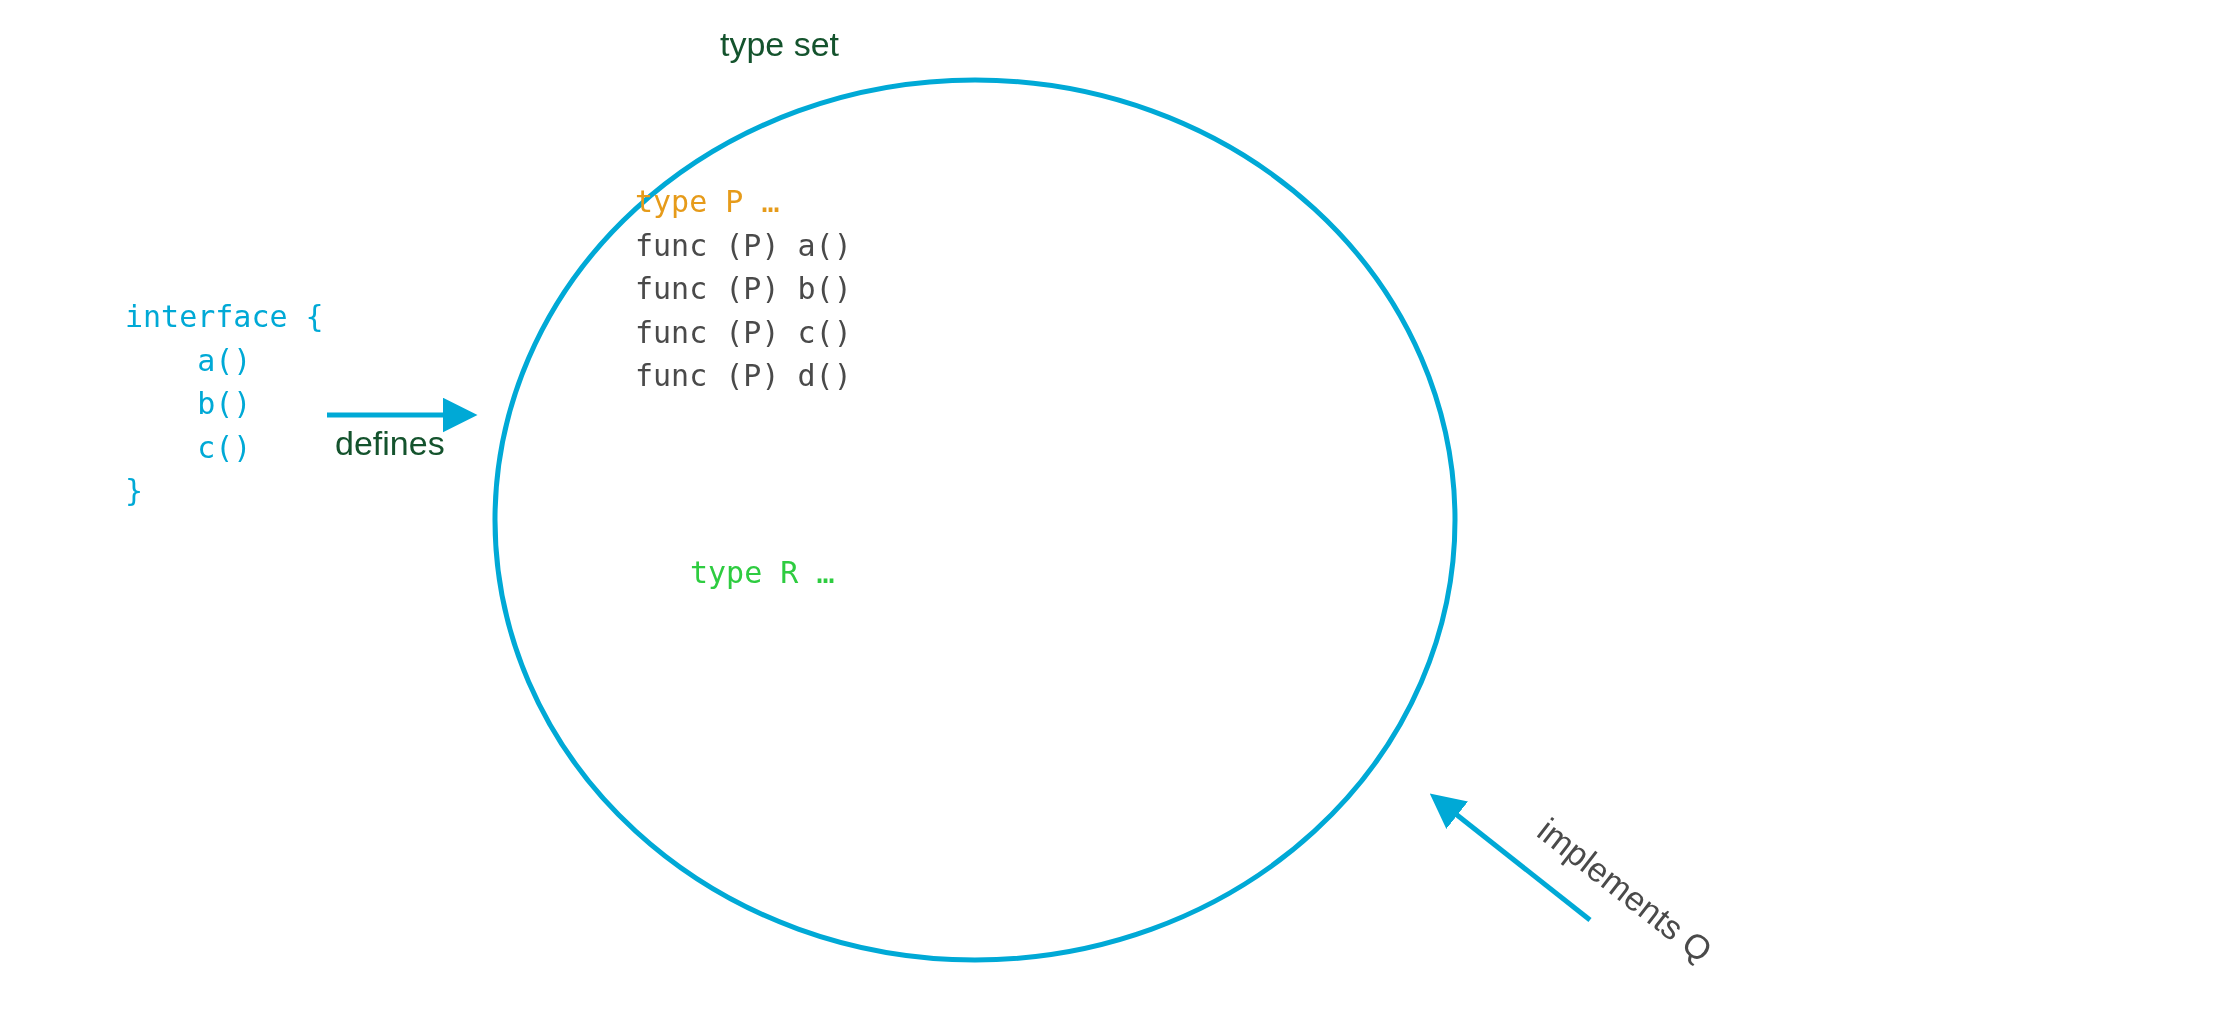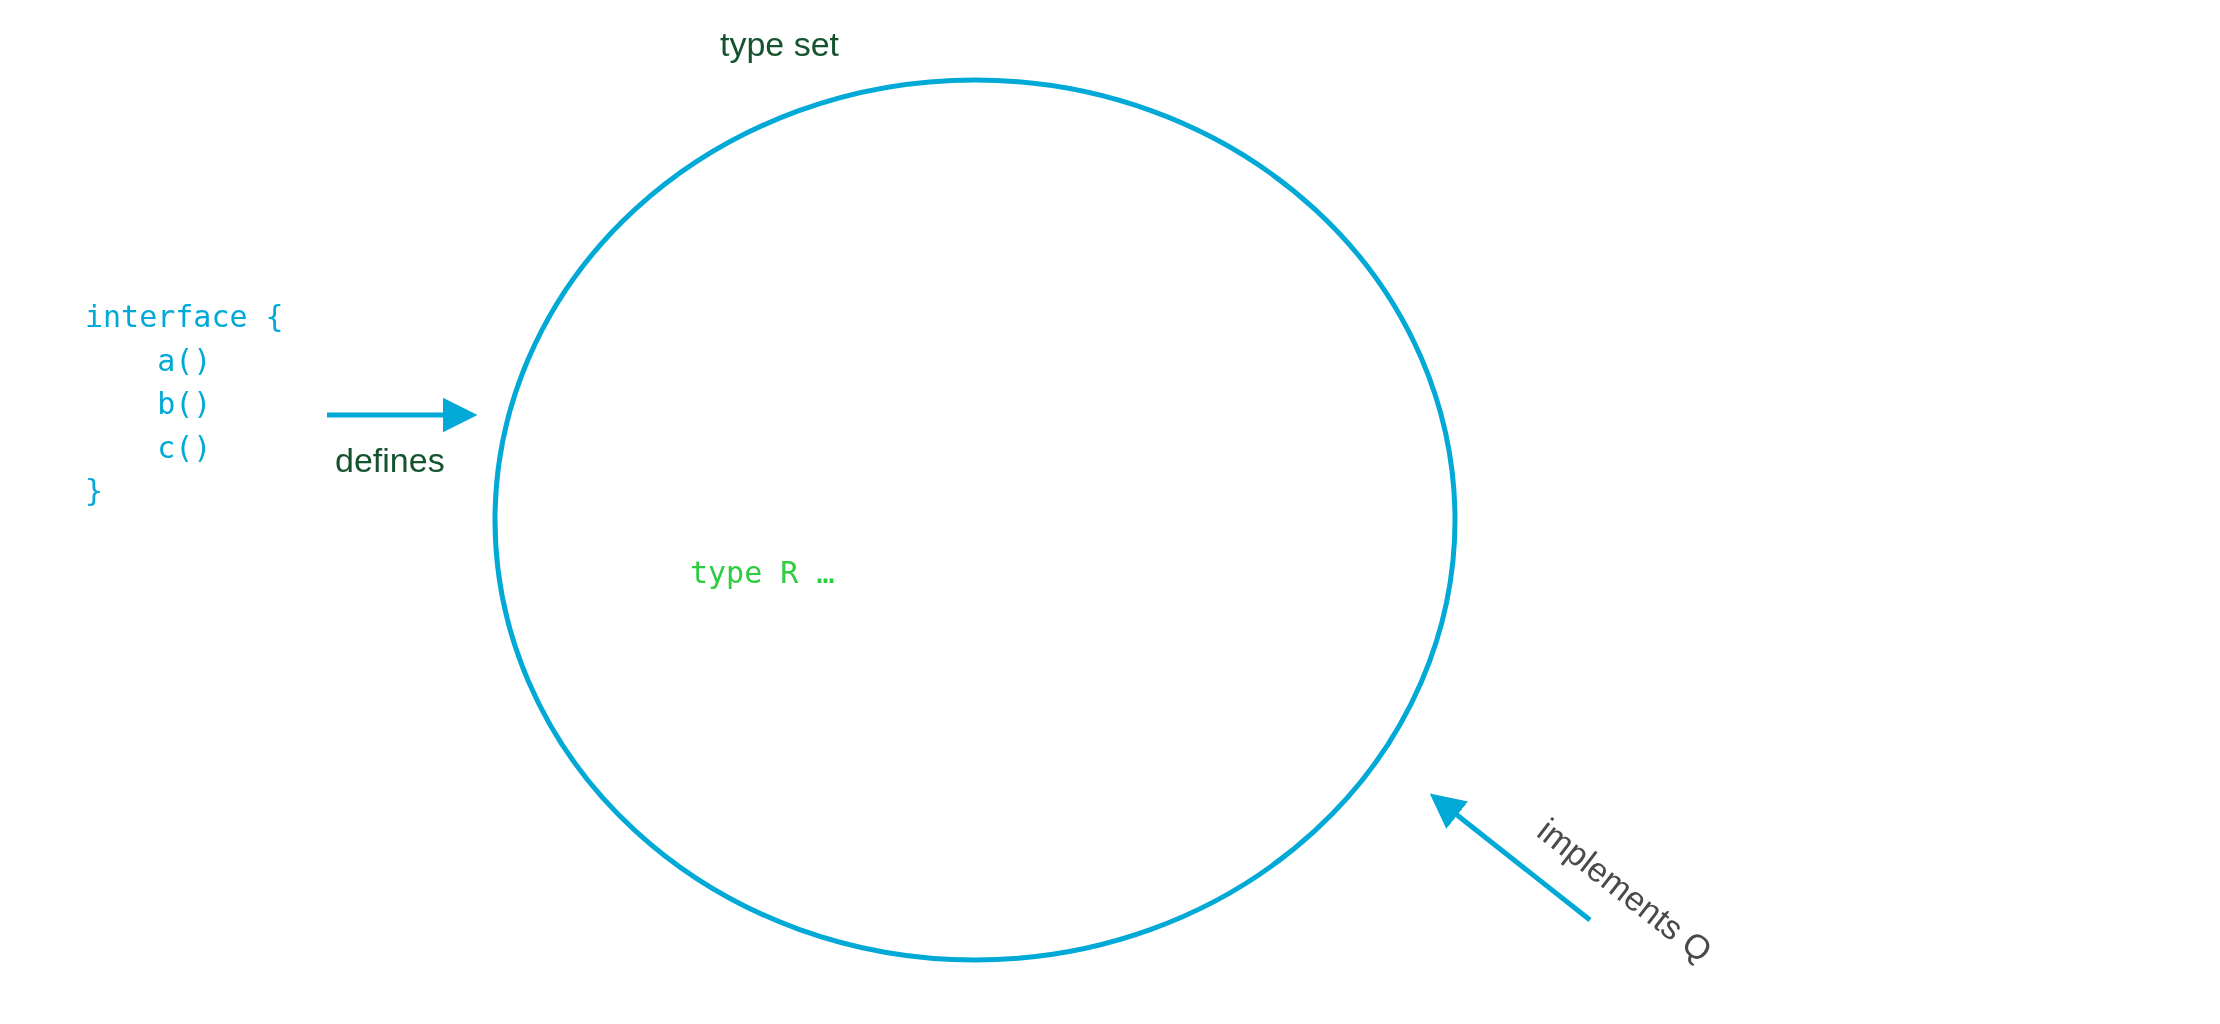--- a/index.html
+++ b/index.html
@@ -12,21 +12,21 @@
     font-size: 30px;
   }
   .stage {
     position: relative;
     width: 2220px;
     height: 1024px;
   }
   .abs { position: absolute; }
   .mono { font-family: "Menlo", "Consolas", "Monaco", monospace; }
   .label { font-family: -apple-system, "Helvetica Neue", Arial, sans-serif; color:#14532d; }
-  .cyan { color:#00a9d6; }
+  .cyan { color:#00a9d6;margin-left:40px; }
   .gray { color:#4a4a4a; }
   .orange { color:#e69b1a; }
   .green { color:#2ecc40; }
   .magenta { color:#e100c0; }
   pre { margin:0; line-height:1.45; }
   svg.overlay {
     position:absolute;
     left:0; top:0;
     width:2220px; height:1024px;
     pointer-events:none;
@@ -57,19 +57,26 @@
   <div class="abs label" style="left:720px; top:25px; font-size:34px;">type set</div>
 
   <div class="abs mono cyan" style="left:85px; top:295px;">
     <pre><span>interface {</span>
     <span>a()</span>
     <span>b()</span>
     <span>c()</span>
 <span>}</span></pre>
   </div>
 
-  <div class="abs label" style="left:335px; top:441px; font-size:34px;">defines</div>
+  <div class="abs label" style="left:335px; top:424px; font-size:34px;">defines</div>
 
+  <div class="abs mono" style="left:635px; top:180px;">
+    <pre><span class="orange">type P …</span>
+<span class="gray">func (P) a()</span>
+<span class="gray">func (P) b()</span>
+<span class="gray">func (P) c()</span>
+<span class="gray">func (P) d()</span></pre>
+  </div>
 
   <div class="abs mono green" style="left:690px; top:555px;">type R …</div>
 
 
 </div>
 
 </body></html>

